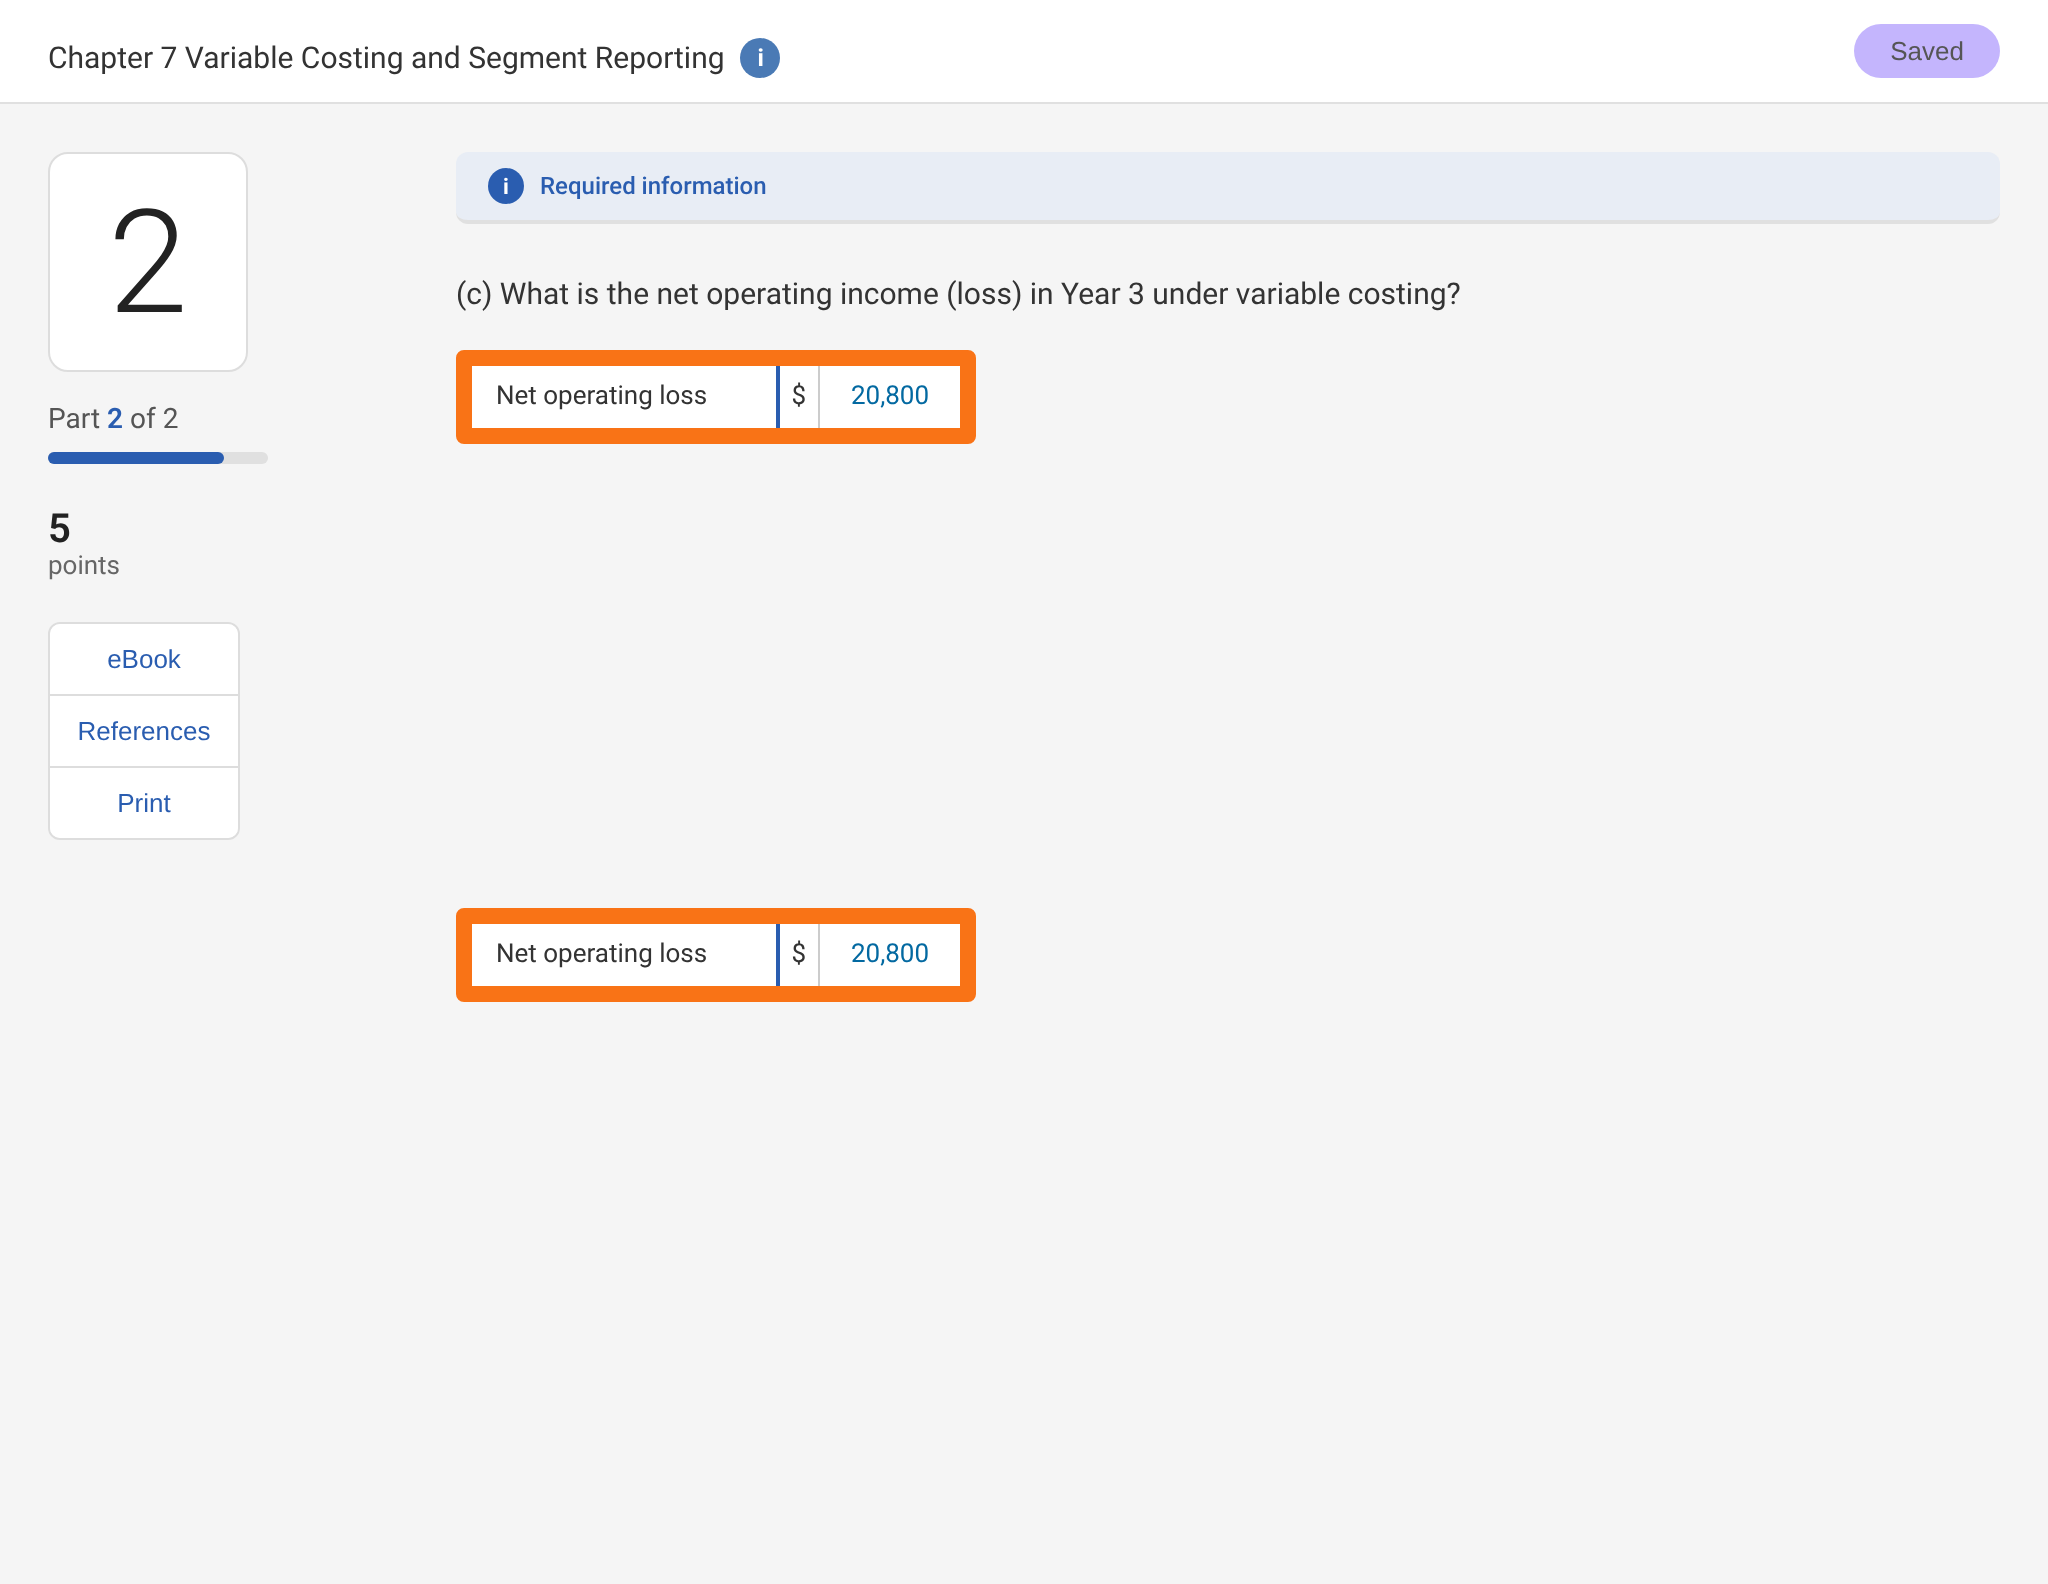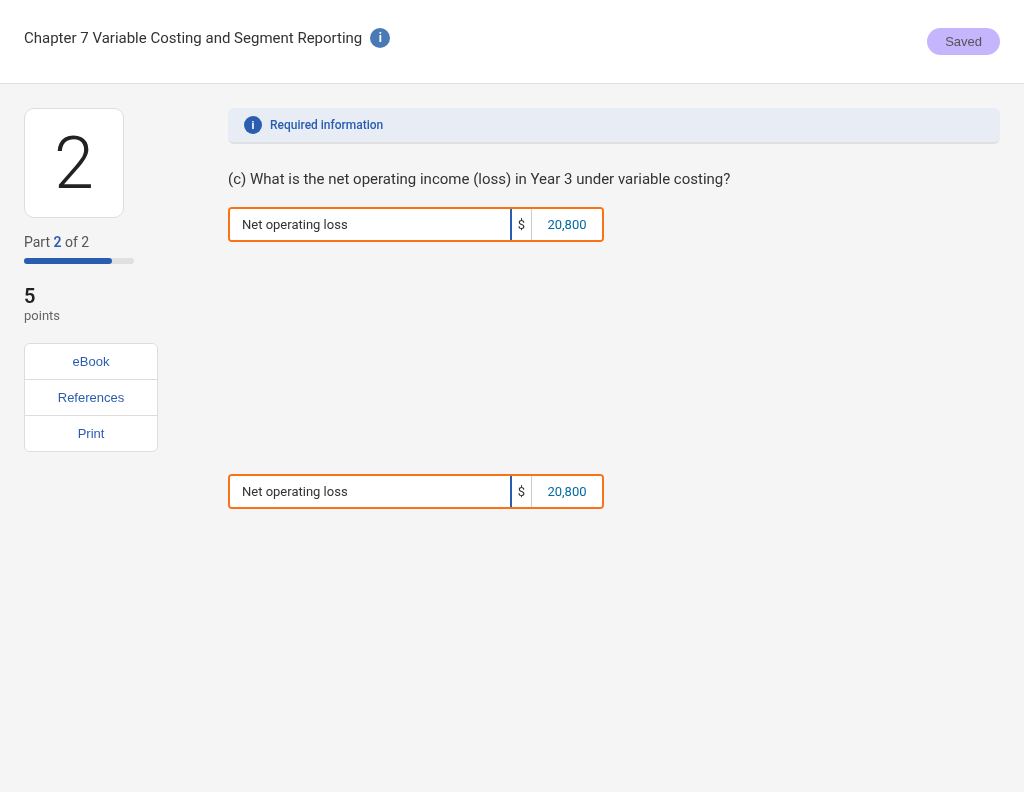--- a/index.html
+++ b/index.html
@@ -11,23 +11,23 @@
     body {
       font-family: -apple-system, BlinkMacSystemFont, 'Segoe UI', Roboto, sans-serif;
       background: #f5f5f5;
       color: #333;
       font-size: 14px;
     }
 
     .top-bar {
       background: #fff;
       border-bottom: 1px solid #e0e0e0;
-      padding: 28px 24px;
-      display: flex;
-      align-items: flex-start;
+      padding: 12px 24px;
+      display: flex;
+      align-items: flex-end;
       justify-content: space-between;
     }
 
     .top-bar-title {
       font-size: 15px;
       color: #333;
       display: flex;
       align-items: center;
       gap: 8px;
     }
@@ -124,21 +124,21 @@
       color: #666;
     }
 
     .sidebar-buttons {
       display: flex;
       flex-direction: column;
       gap: 0;
       border: 1px solid #ddd;
       border-radius: 6px;
       overflow: hidden;
-      width: 134px;
+      width: 96px;
     }
 
     .sidebar-btn {
       background: #fff;
       border: none;
       border-bottom: 1px solid #ddd;
       padding: 10px 12px;
       font-size: 13px;
       color: #2a5db0;
       cursor: pointer;
@@ -188,24 +188,24 @@
     .question-text {
       font-size: 15px;
       color: #333;
       margin-bottom: 16px;
       line-height: 1.5;
     }
 
     .answer-row {
       display: flex;
       align-items: stretch;
-      border: 2px solid #f97316;
+      border: 8px solid #f97316;
       border-radius: 4px;
       overflow: hidden;
-      width: 376px;
+      width: 260px;
       margin-bottom: 32px;
     }
 
     .answer-label-cell {
       flex: 1;
       padding: 8px 12px;
       font-size: 13px;
       color: #333;
       background: #fff;
       border-right: 2px solid #2a5db0;

